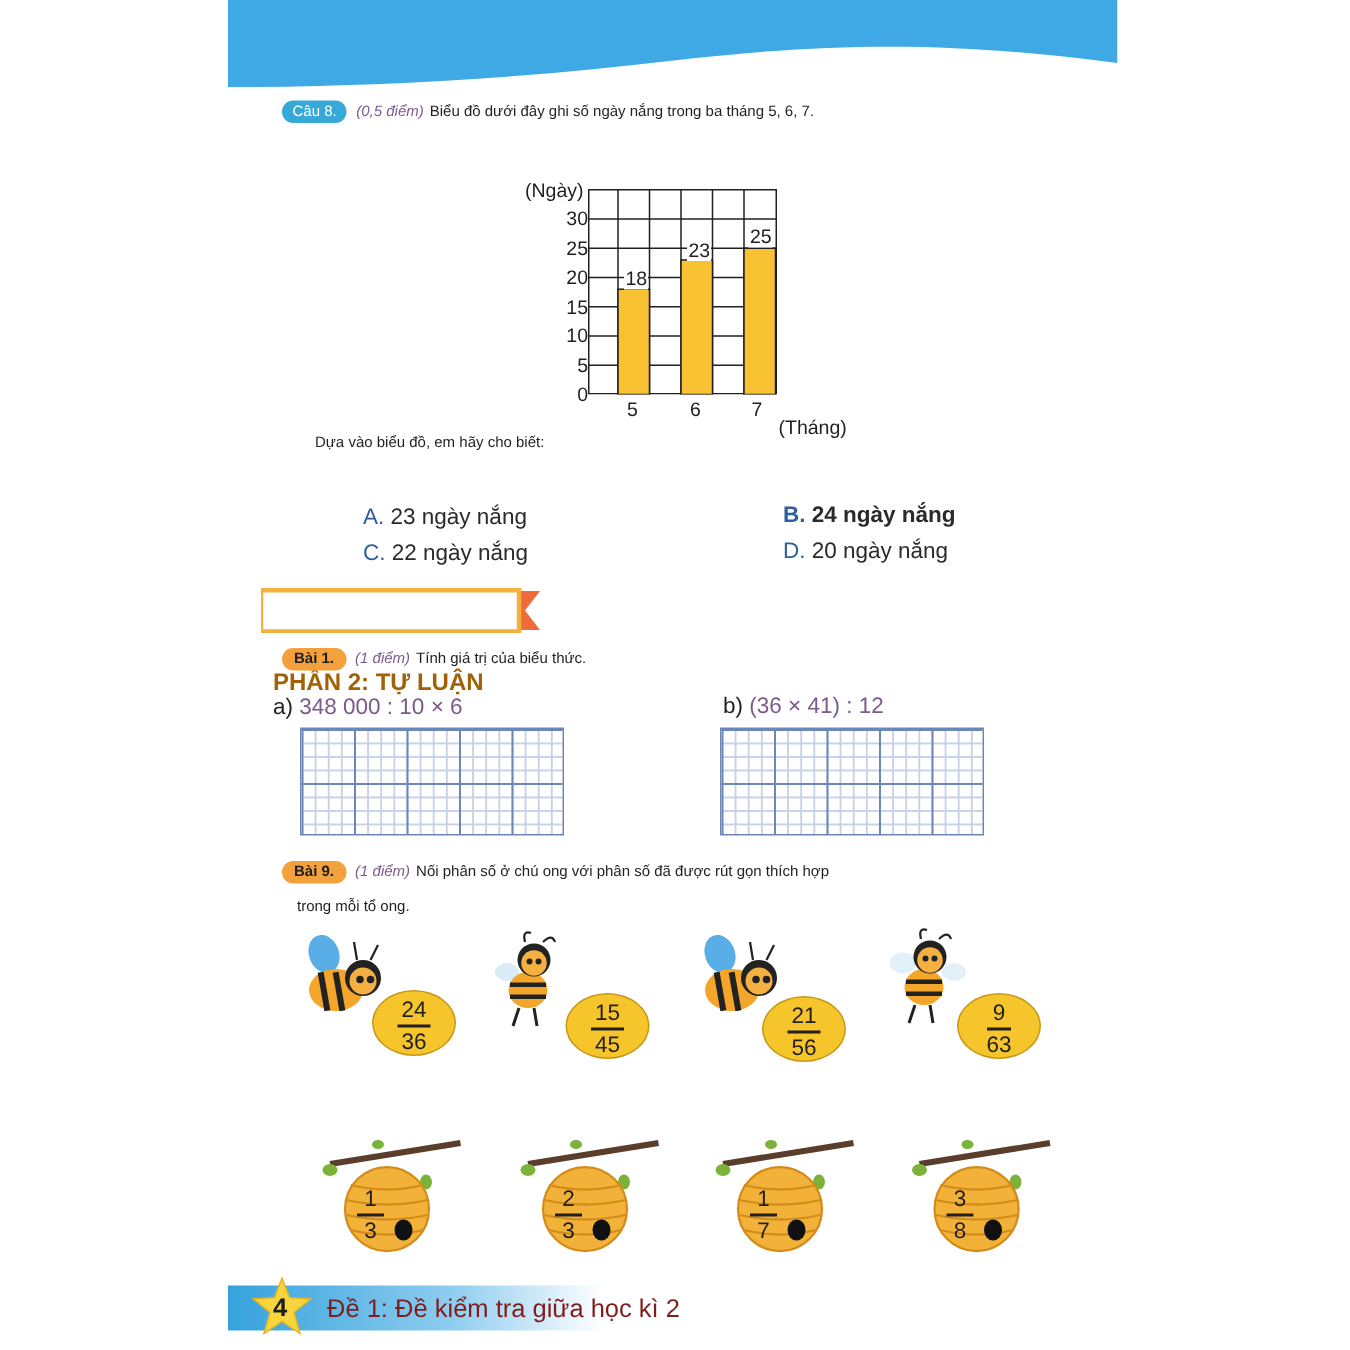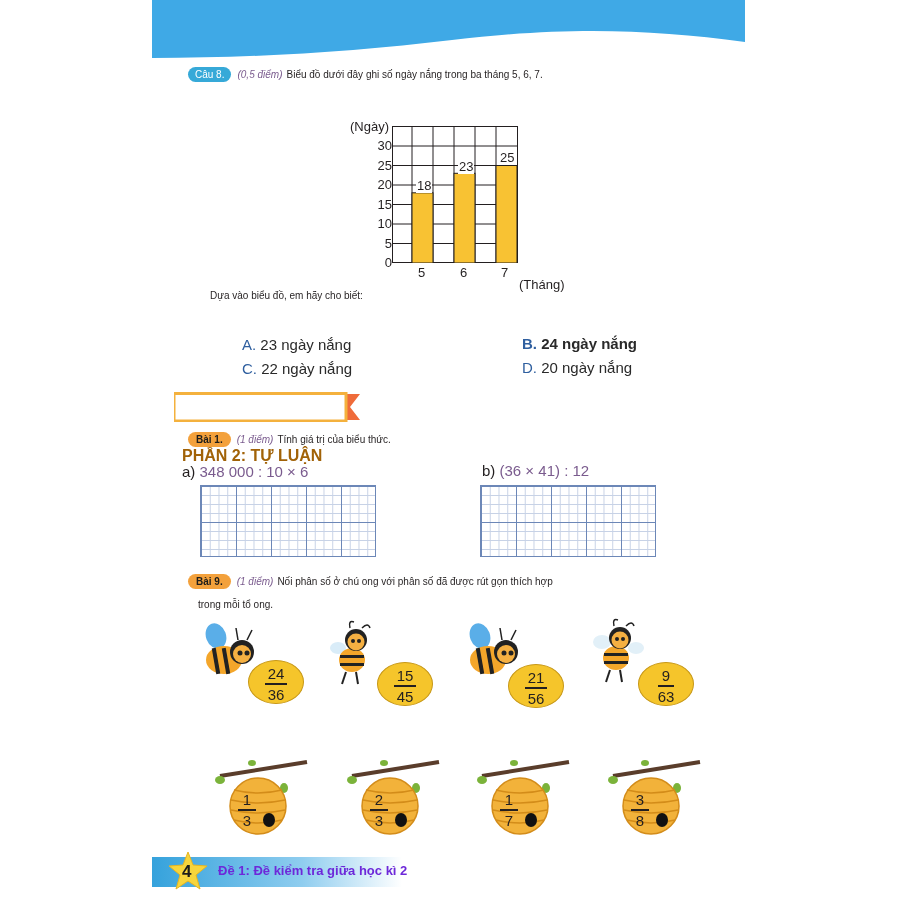--- a/index.html
+++ b/index.html
@@ -243,15 +243,15 @@
     </g>
     <ellipse cx="57" cy="62" rx="6" ry="7" fill="#111"></ellipse>
   </svg>
   <div class="hive-frac" style="left:479px; top:792px; width:18px;"><span>3</span><span class="bar" style="display:block; height:1.5px; background:#231f20; width:18px; margin:2px 0;"></span><span>8</span></div>
 
   <div class="footer-bar"></div>
   <svg class="abs" style="left:16px; top:850px;" width="40" height="42">
     <polygon points="20,2 25,15 39,16 28,25 32,39 20,31 8,39 12,25 1,16 15,15" fill="#f7d53c" stroke="#e8b51f" stroke-width="1"></polygon>
   </svg>
   <div class="abs" style="left:30px; top:862px; font-weight:bold; font-size:17px; color:#1d1d1b;">4</div>
-  <div class="abs" style="left:66px; top:863px; font-size:13px; color:#6d28d9;font-weight:bold;">Đề 1: Đề kiểm tra giữa học kì 2</div>
+  <div class="abs" style="left:66px; top:863px; font-size:17px; color:#7f1d1d;">Đề 1: Đề kiểm tra giữa học kì 2</div>
 
 </div>
 
 </body></html>

